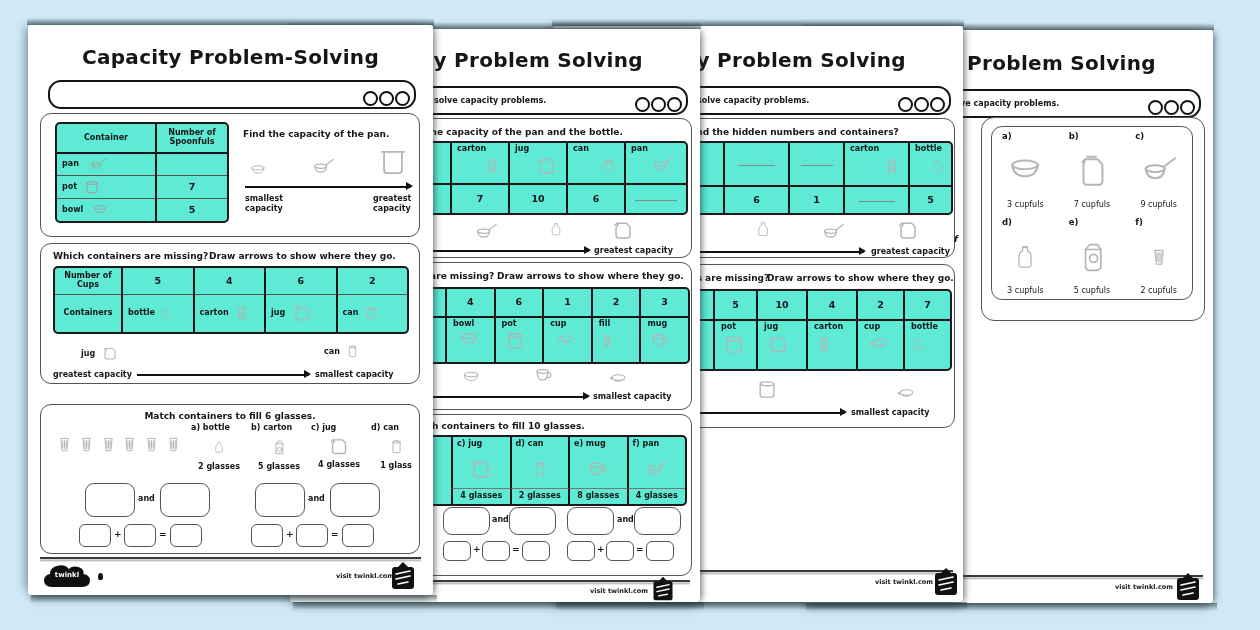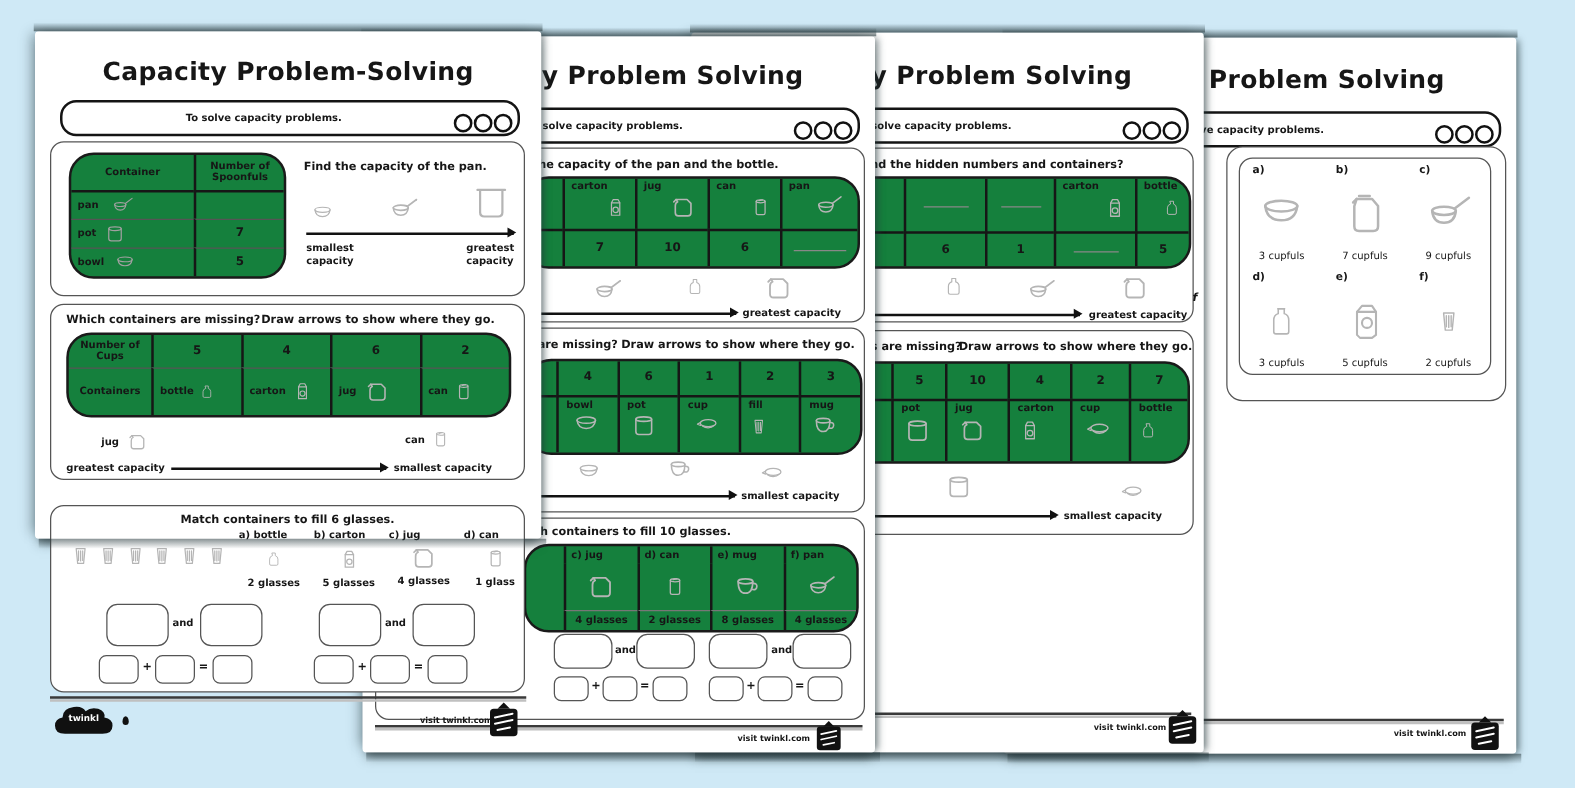--- a/index.html
+++ b/index.html
@@ -15,21 +15,21 @@
        white-space:nowrap;font-size:20px}
   .banner{position:absolute;height:25px;border:2.5px solid #141414;border-radius:13px;background:#fff}
   .btxt{position:absolute;left:10px;right:52px;top:0;bottom:0;display:flex;align-items:center;
         justify-content:center;font-size:8px;font-weight:bold;white-space:nowrap}
   .lights{position:absolute;right:4px;bottom:1px;display:flex;gap:1px}
   .lights i{width:11px;height:11px;border:2.2px solid #111;border-radius:50%;background:#fff}
   .sect{position:absolute;border:1.7px solid #555;border-radius:11px;background:#fff}
   .t8{position:absolute;font-size:8px;font-weight:bold;line-height:1.2}
   .t9{position:absolute;font-size:9px;font-weight:bold;white-space:nowrap}
   .ctr{text-align:center}
-  .grid{display:grid;position:absolute;border:2px solid #1a1a1a;border-radius:20px;background:#15803d;overflow:hidden}
+  .grid{display:grid;position:absolute;border:2px solid #1a1a1a;border-radius:5px;background:#5eead4;overflow:hidden}
   .cell{display:flex;align-items:center;justify-content:center;font-size:9.5px;font-weight:bold;
         padding:1px 2px;min-width:0;min-height:0;line-height:1.1}
   .small{font-size:8px}
   .vl{border-left:2.4px solid #161616}
   .hl{border-top:1.8px solid #555}
   .hl2{border-top:2.4px solid #161616}
   .hlt{border-top:1.4px solid #777}
   .lab{justify-content:flex-start;gap:4px;padding-left:5px;font-size:8px}
   .labv{flex-direction:column;align-items:flex-start;justify-content:flex-start;padding:2px 0 1px 5px;font-size:8px;gap:0}
   .labv .ic{align-self:flex-end;margin-right:6px}
@@ -558,24 +558,23 @@
 
   <div class="rule" style="left:10px;right:10px;top:551px"></div>
   <div class="visit" style="left:300px;top:558px">visit twinkl.com</div>
   <span class="ic" style="position:absolute;left:360px;top:547px;width:26px;height:26px"><svg viewBox="0 0 26 30" width="100%" height="100%">
         <path d="M13 1 L18 6 H8 Z" fill="#111"></path>
         <rect x="2" y="6" width="22" height="22" rx="3" fill="#111"></rect>
         <path d="M6 13 L20 10 M6 18 L20 15 M8 23 L18 21" stroke="#fff" stroke-width="1.6" stroke-linecap="round"></path>
       </svg></span>
 </div>
 
-<div class="page" style="left:28px;top:25px;width:405px;height:406px;z-index:4">
+<div class="page" style="left:28px;top:25px;width:405px;height:570px;z-index:4">
   <div class="ttl" style="top:20px">Capacity Problem-Solving</div>
   <div class="banner" style="left:20px;right:17px;top:55px">
-    <div class="btxt">To solve capacity problems.</div>
     <div class="lights">
         <i></i>
         <i></i>
         <i></i>
       </div>
   </div>
 
   <div class="sect" style="left:12px;top:88px;width:378px;height:122px">
     <div class="grid" style="left:14px;top:8px;grid-template-columns:98px 72px;grid-template-rows:28px 23px 23px 23px">
       <div class="cell small">Container</div>

